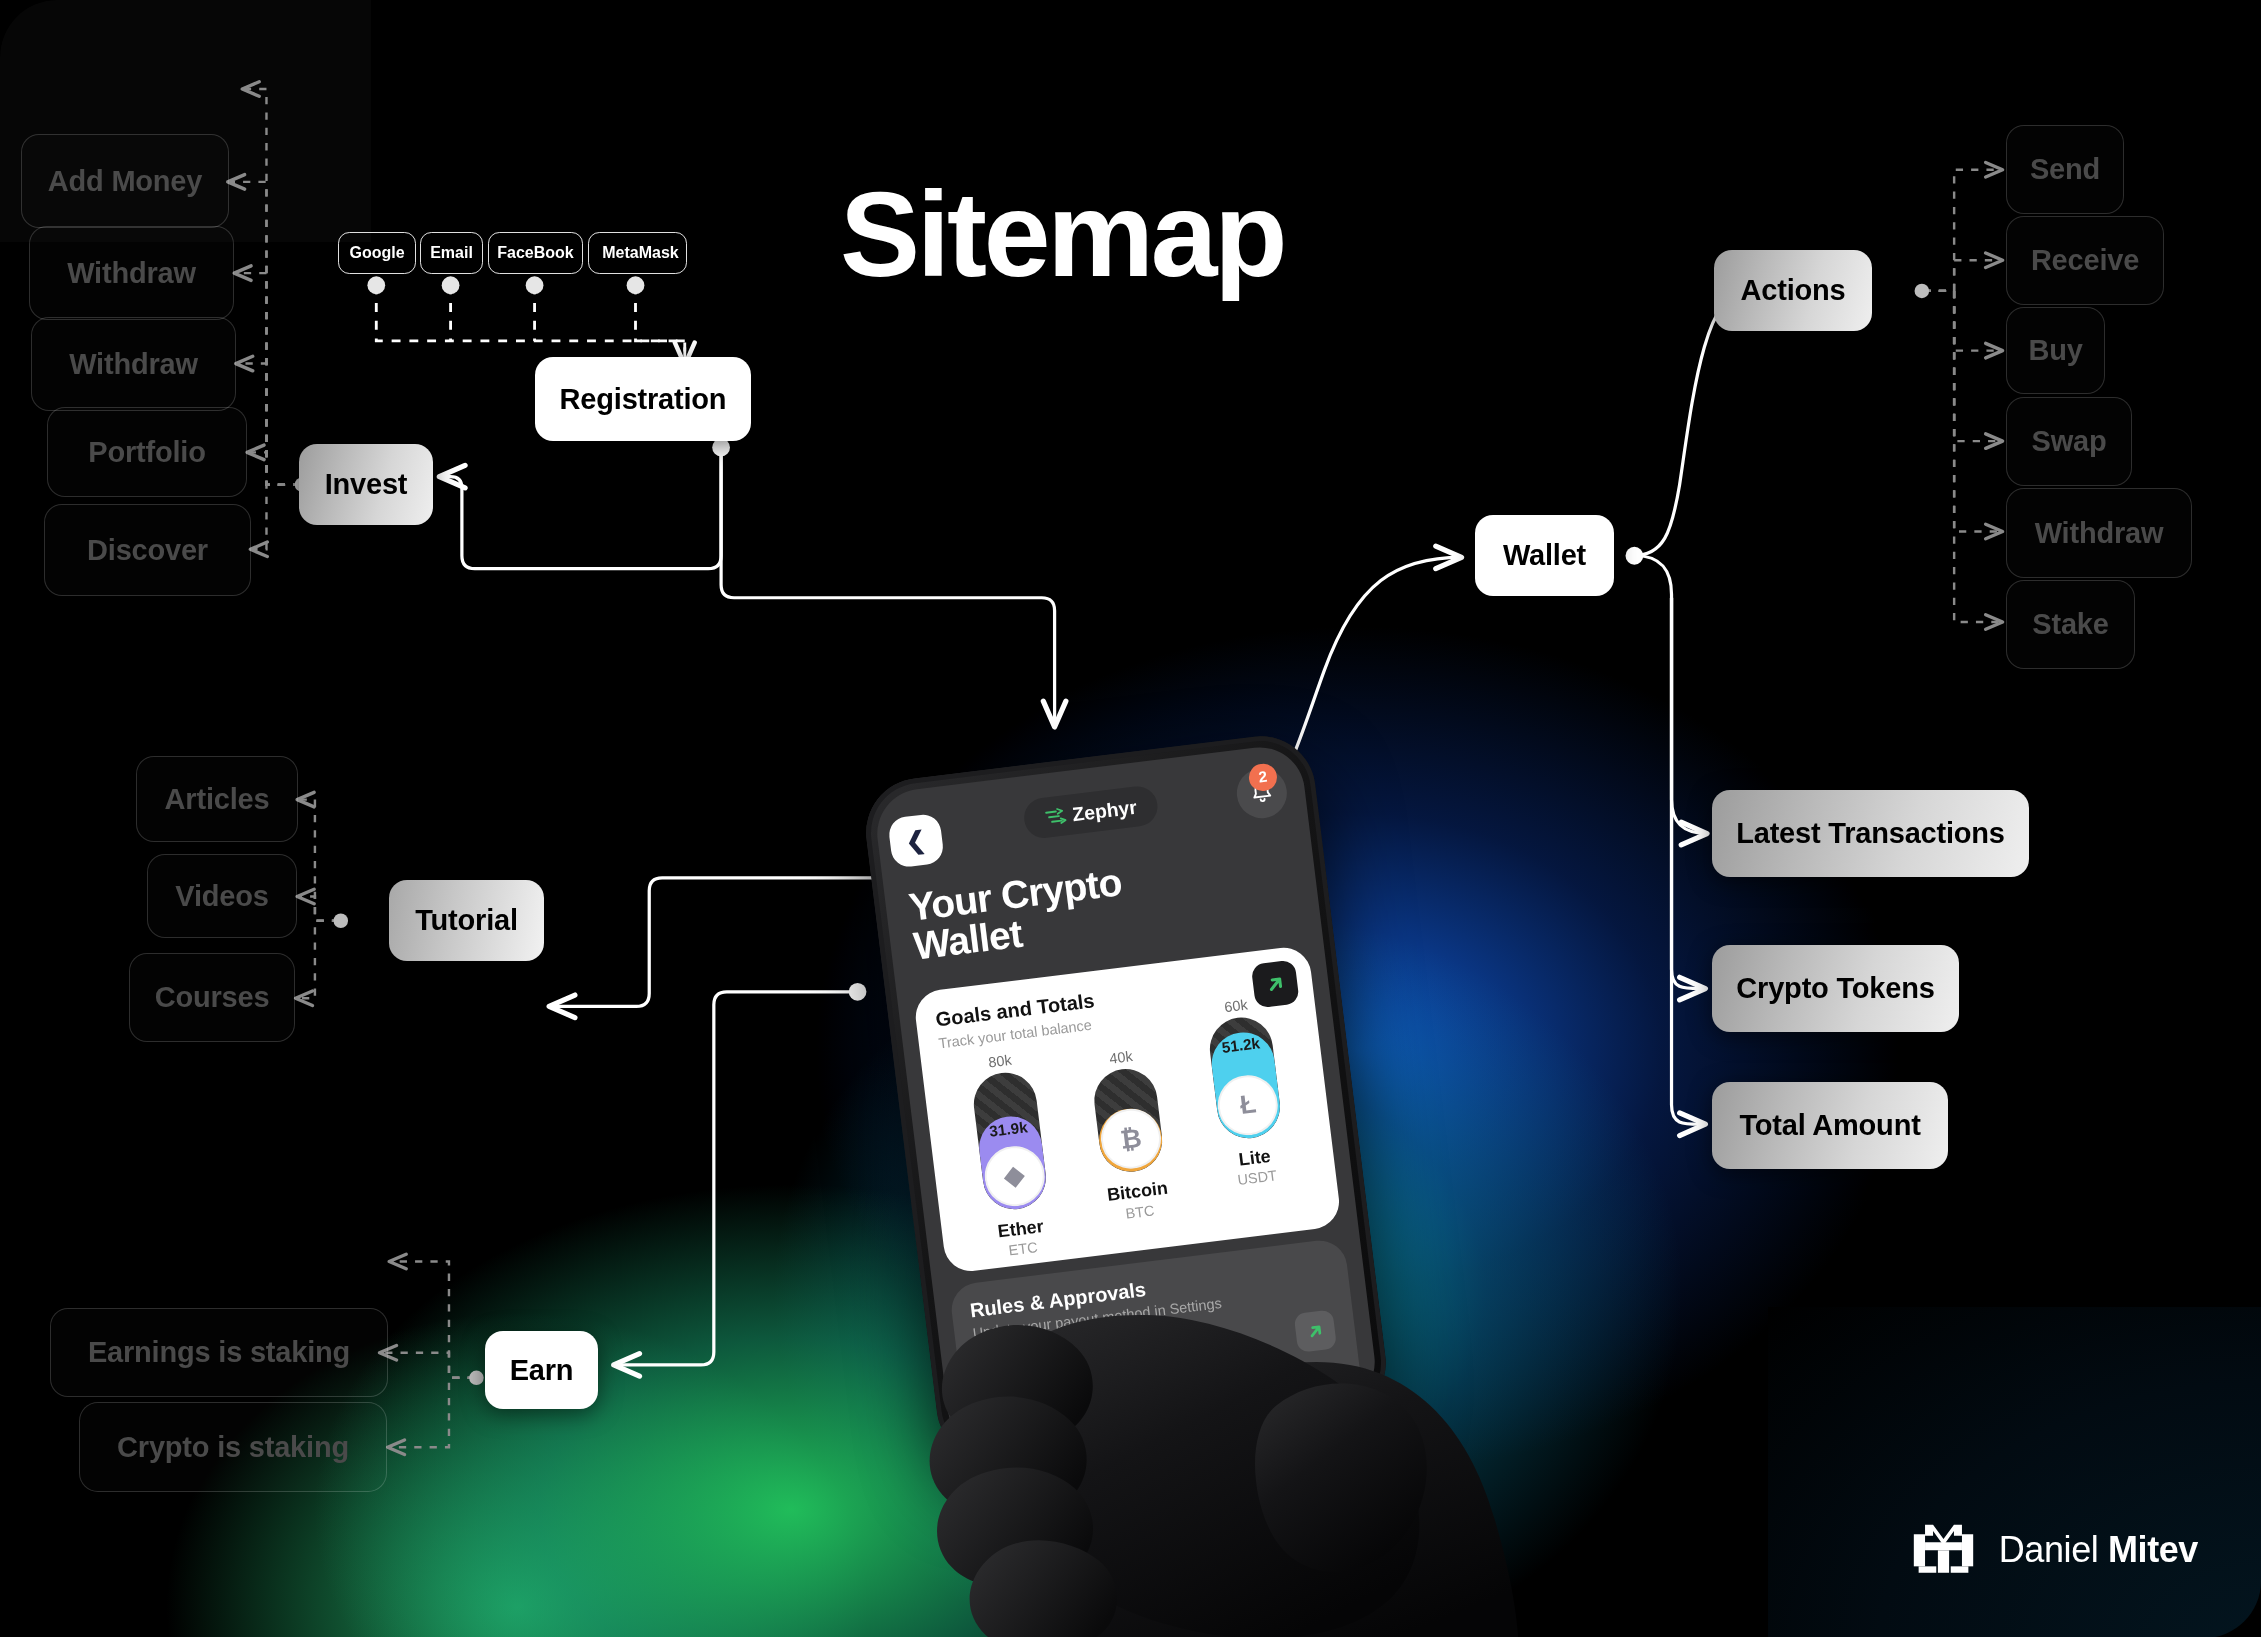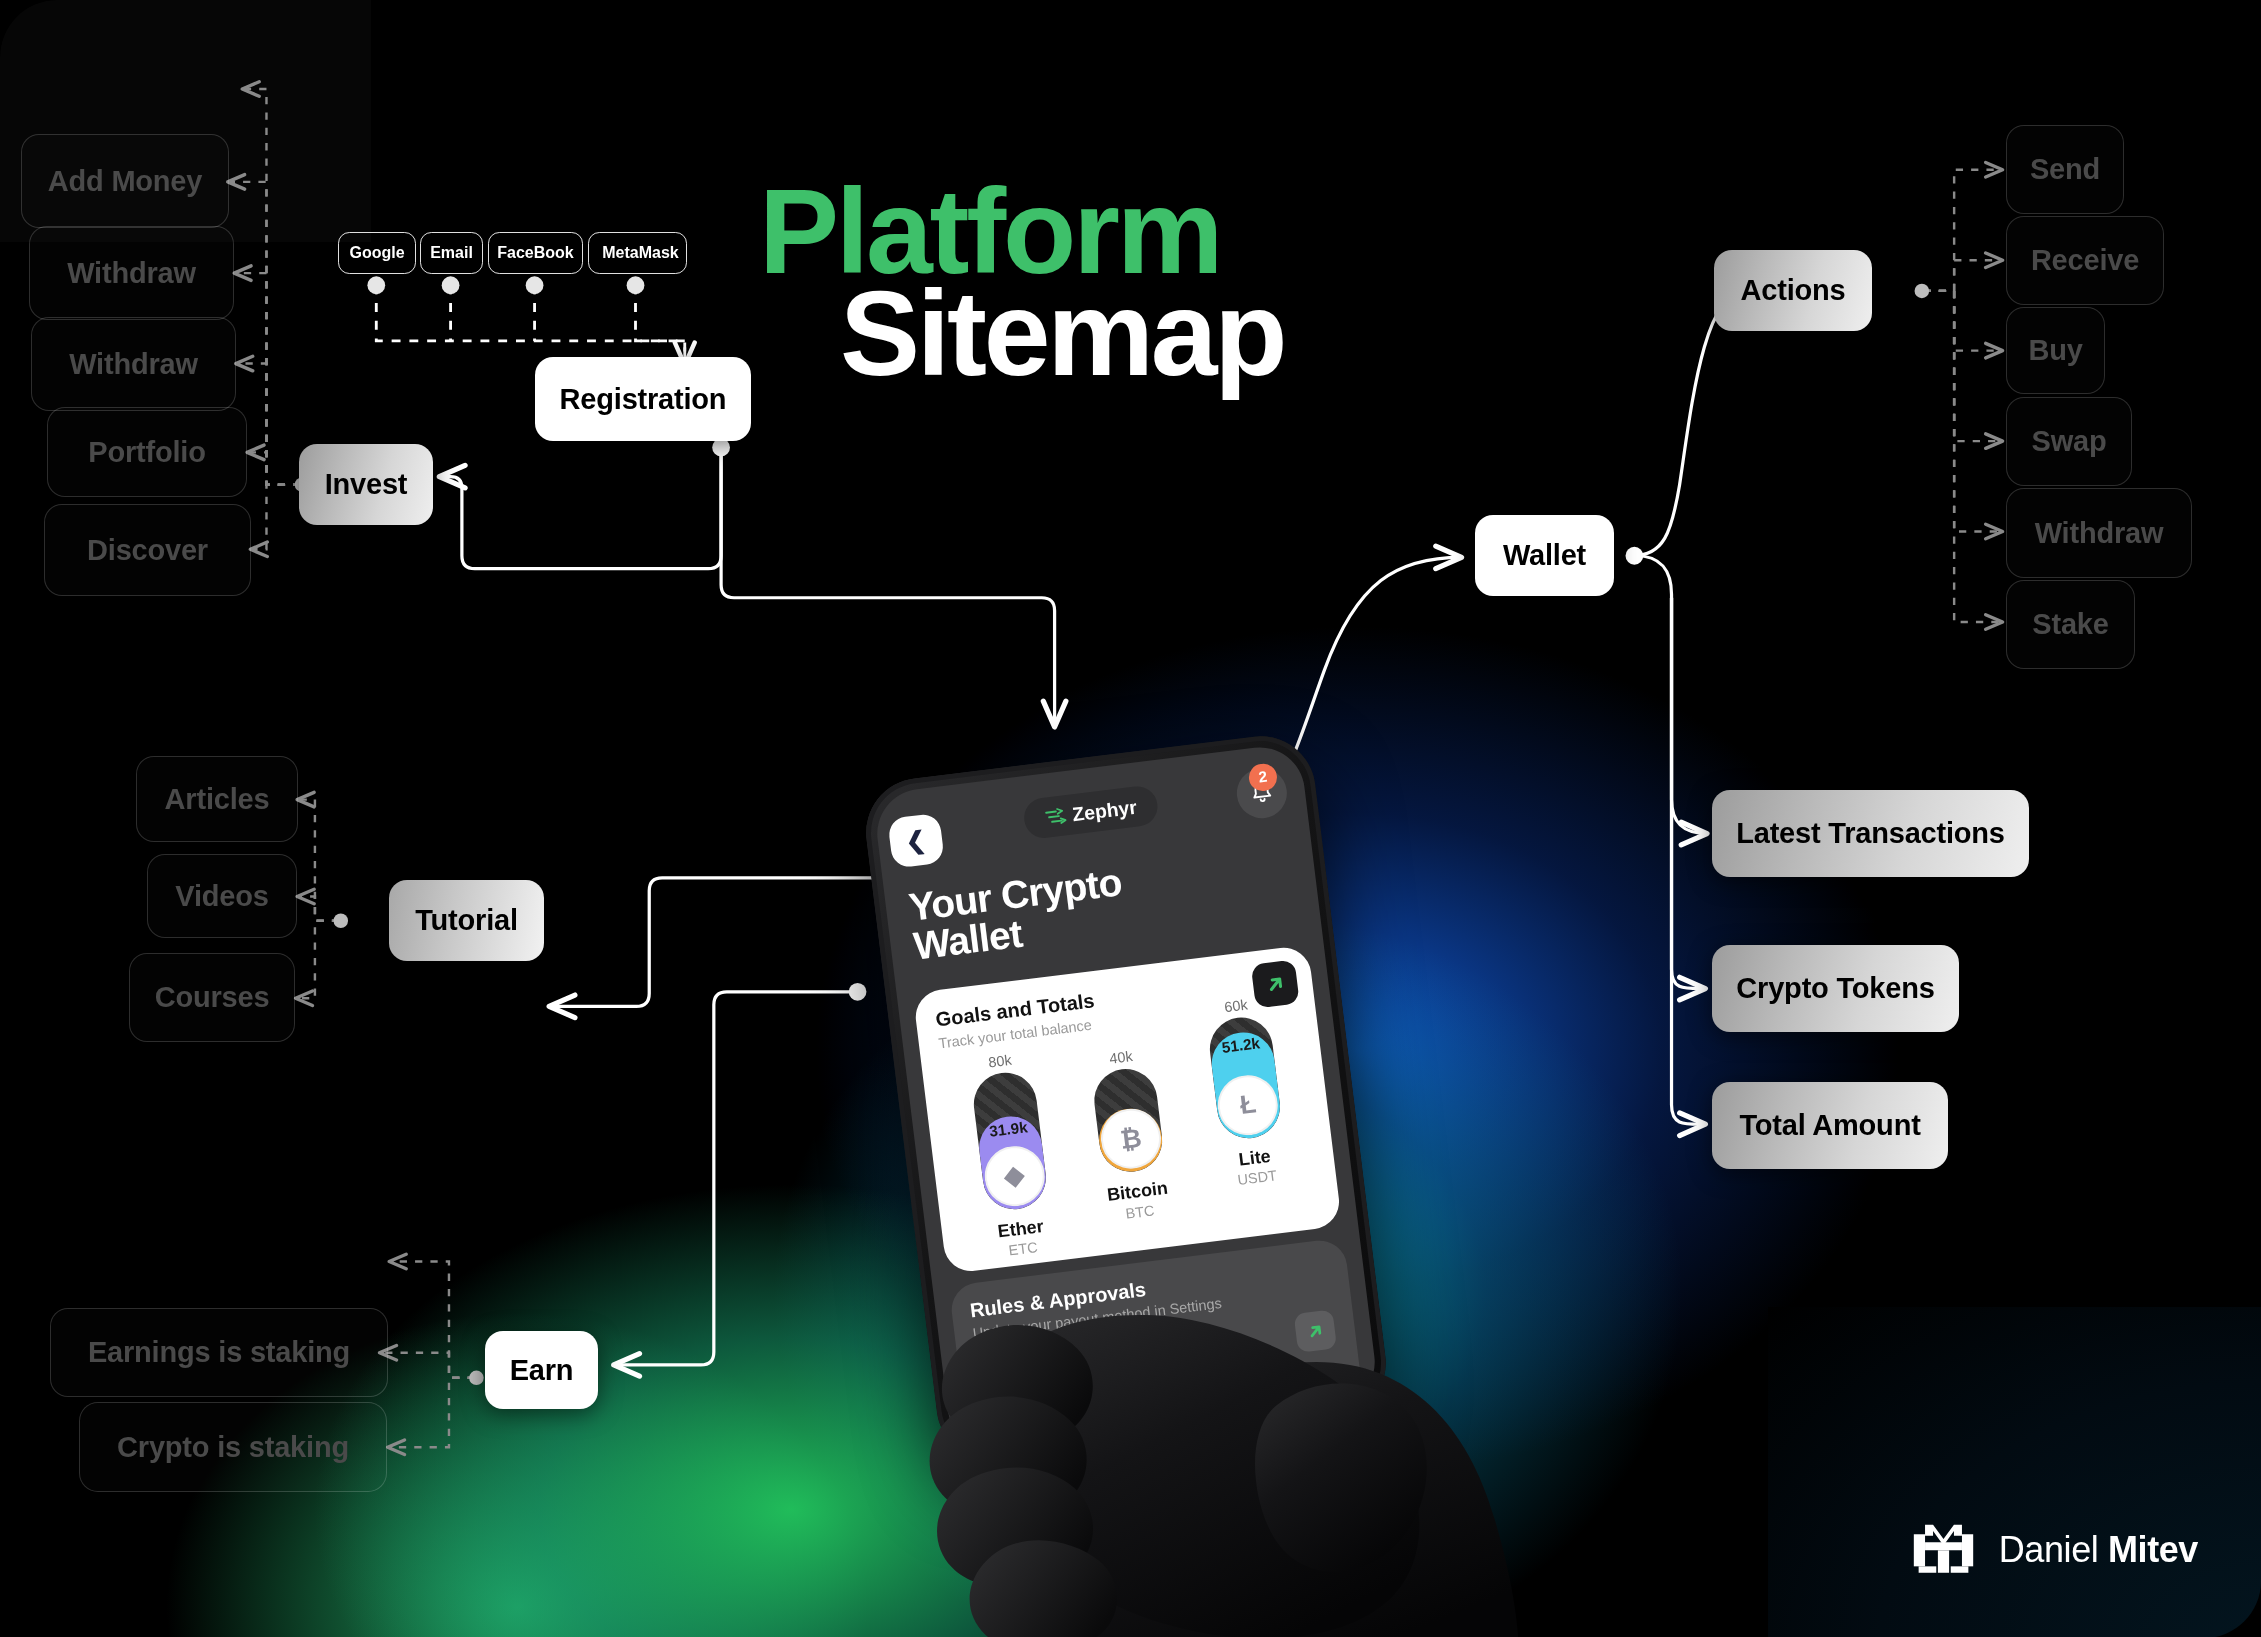--- a/index.html
+++ b/index.html
@@ -307,21 +307,20 @@
 
     <path d="M2022,688 C2060,688 2070,660 2080,600 C2095,500 2110,360 2162,360" stroke="#ffffff" stroke-width="4" fill="none" marker-end="url(#arrW)"></path>
 
     <path d="M2026,688 C2056,688 2070,706 2070,736 L2070,990 C2070,1020 2086,1032 2114,1032" stroke="#ffffff" stroke-width="4" fill="none" marker-end="url(#arrW)"></path>
     <path d="M2070,740 L2070,1200 C2070,1226 2086,1224 2112,1224" stroke="#ffffff" stroke-width="4" fill="none" marker-end="url(#arrW)"></path>
     <path d="M2070,740 L2070,1368 C2070,1394 2086,1392 2112,1392" stroke="#ffffff" stroke-width="4" fill="none" marker-end="url(#arrW)"></path>
     <circle cx="2024" cy="688" r="11" fill="#ffffff"></circle>
   </svg>
 
   <div id="title-block">
-    <span id="title-line1">Platform</span>
     <span id="title-line2">Sitemap</span>
   </div>
 
   <div class="chip" style="left:338px; top:232px; width:78px; height:42px;">
     <span>Google</span>
   </div>
   <div class="chip" style="left:420px; top:232px; width:63px; height:42px;">
     <span>Email</span>
   </div>
   <div class="chip" style="left:488px; top:232px; width:95px; height:42px;">

